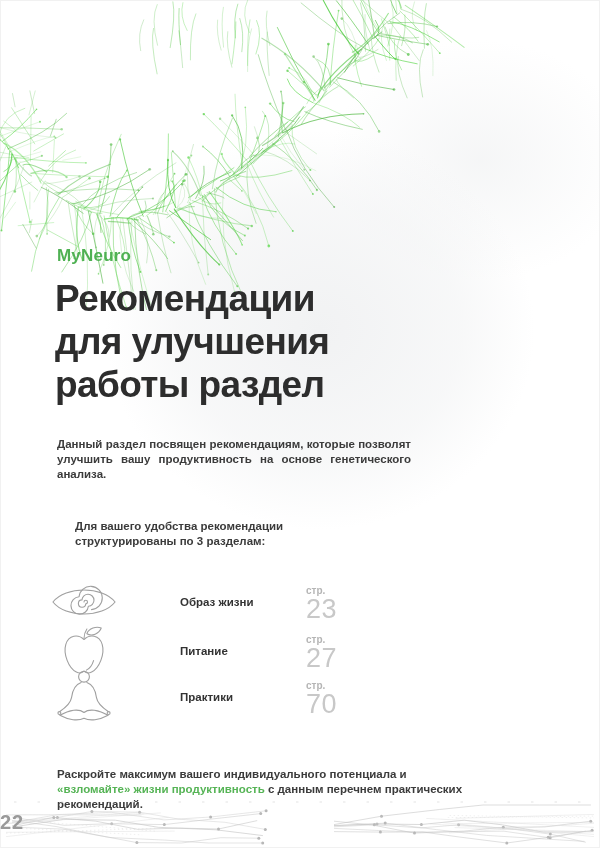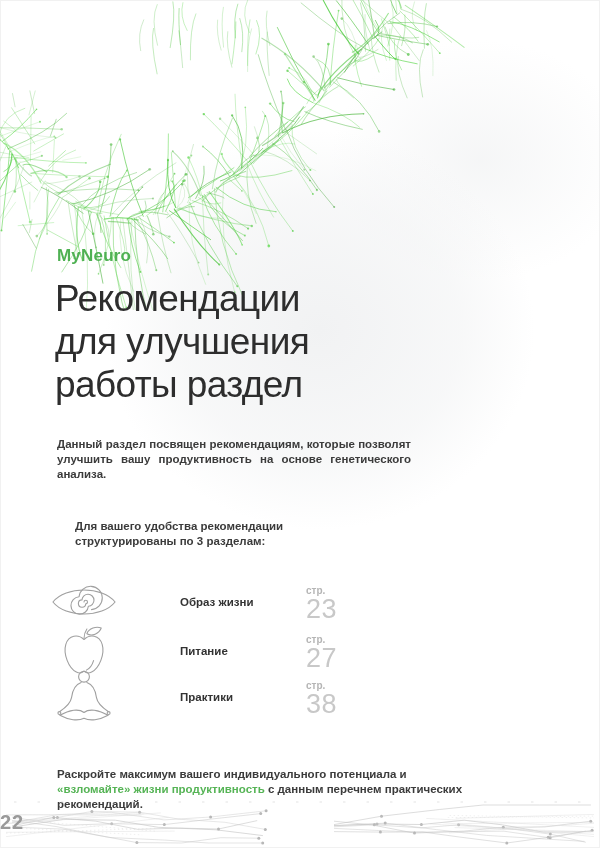--- a/index.html
+++ b/index.html
@@ -15,21 +15,21 @@
       radial-gradient(ellipse 290px 270px at 320px 330px, #f1f2f3 0%, rgba(241,242,243,.55) 48%, rgba(255,255,255,0) 74%),
       radial-gradient(ellipse 200px 160px at 480px 160px, rgba(241,242,243,.7) 0%, rgba(255,255,255,0) 75%);
   }
   .plant-svg { position:absolute; left:0; top:0; }
   .brand {
     position:absolute; left:57px; top:246px;
     font-size:17px; font-weight:700; letter-spacing:.2px; color:#4fb153;
   }
   .title {
     position:absolute; left:55px; top:277px;
-    font-size:37px; line-height:43px; font-weight:400; letter-spacing:-.6px; color:#2d2d2d;
+    font-size:37px; line-height:43px; font-weight:700; letter-spacing:-.6px; color:#2d2d2d;
   }
   .intro {
     position:absolute; left:57px; top:437px; width:354px;
     font-size:11.5px; line-height:15px; font-weight:600; color:#3b3b3b;
     text-align:justify;
   }
   .lead {
     position:absolute; left:75px; top:519px; width:238px;
     font-size:11.5px; line-height:15px; font-weight:600; color:#3b3b3b;
   }
@@ -528,21 +528,21 @@
         <path class="icon-stroke" d="M29,14 C23,16 20,22 19,30 C18,36 13,40 7,44"></path>
         <path class="icon-stroke" d="M35,14 C41,16 44,22 45,30 C46,36 51,40 57,44"></path>
         <circle class="icon-stroke" cx="6.5" cy="45.6" r="1.5"></circle>
         <circle class="icon-stroke" cx="57.5" cy="45.6" r="1.5"></circle>
         <path class="icon-stroke" d="M7,48 C17,42 27,41 32,45 C37,41 47,42 57,48 C48,53 38,54 32,51 C26,54 16,53 7,48 Z"></path>
       </svg>
     </div>
     <div class="label">Практики</div>
     <div class="pageref">
       <span class="prefix">стр.</span>
-      <span class="num">38</span>
+      <span class="num">70</span>
     </div>
   </div>
 
   <div class="outro">
     <div>Раскройте максимум вашего индивидуального потенциала и</div>
     <div><span class="hl">«взломайте» жизни продуктивность</span><span> с данным перечнем практических рекомендаций.</span></div>
   </div>
 
   <svg class="footer-svg" id="footer-art" width="600" height="51" viewBox="0 0 600 51">
       <line x1="14" y1="5" x2="586" y2="5" stroke="#dcdcdc" stroke-width="1" stroke-dasharray="2.5 21" opacity="0.8"></line>

